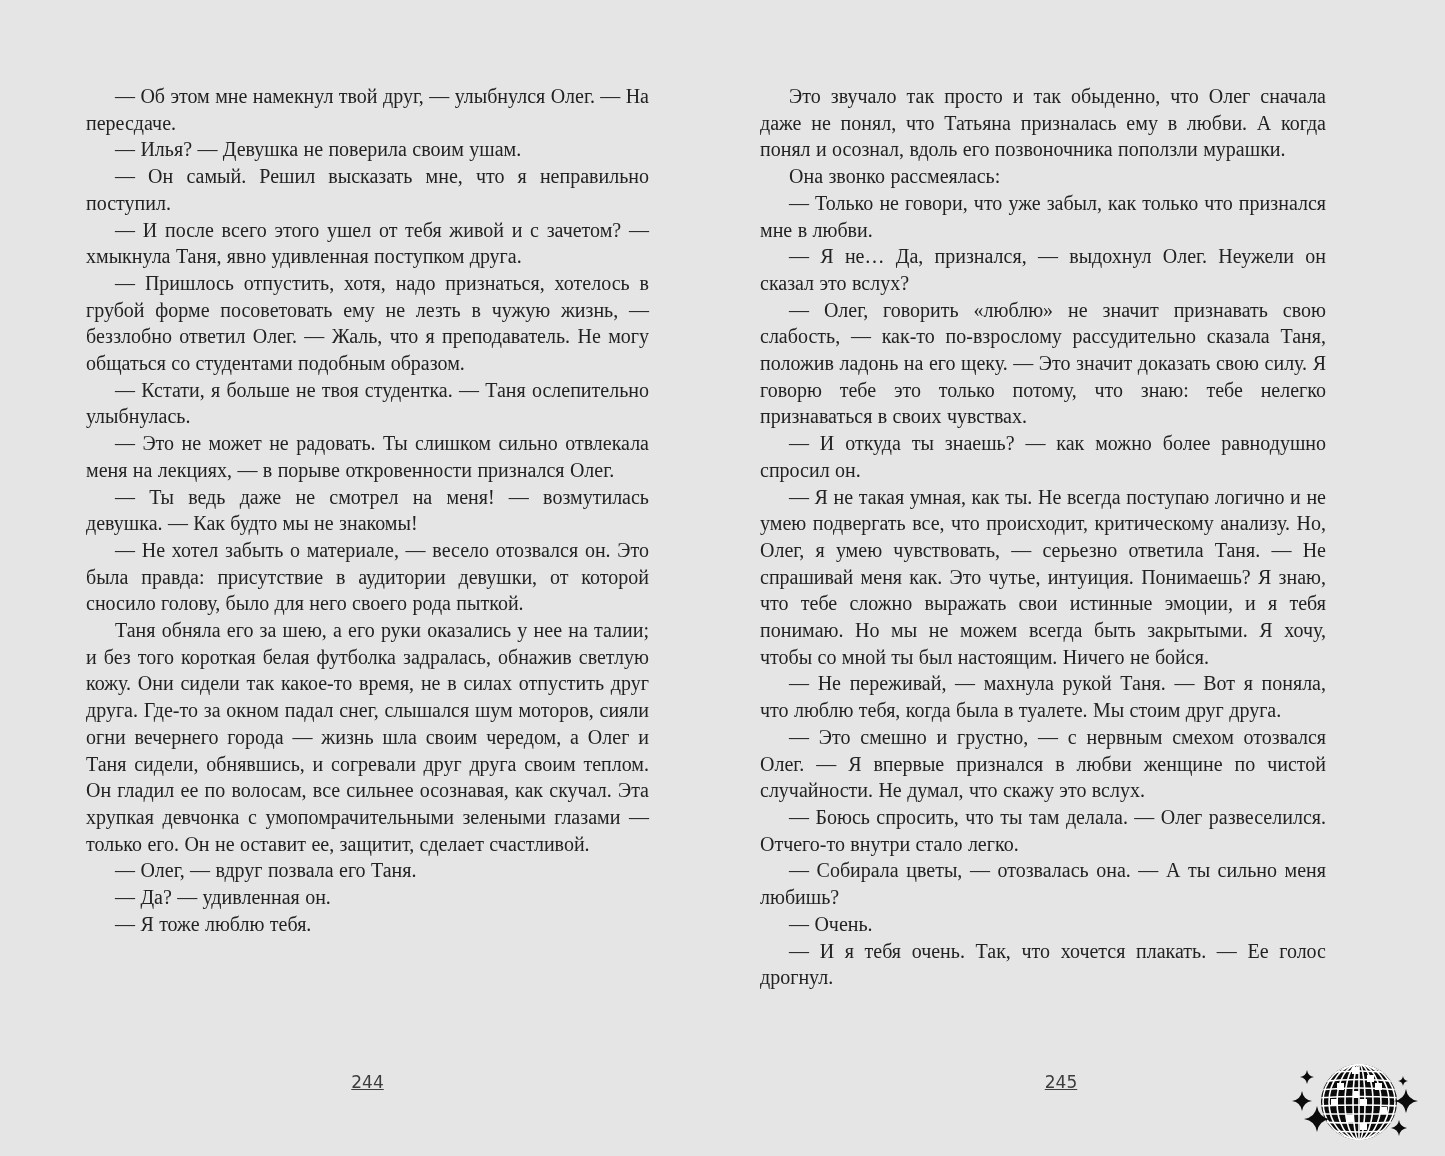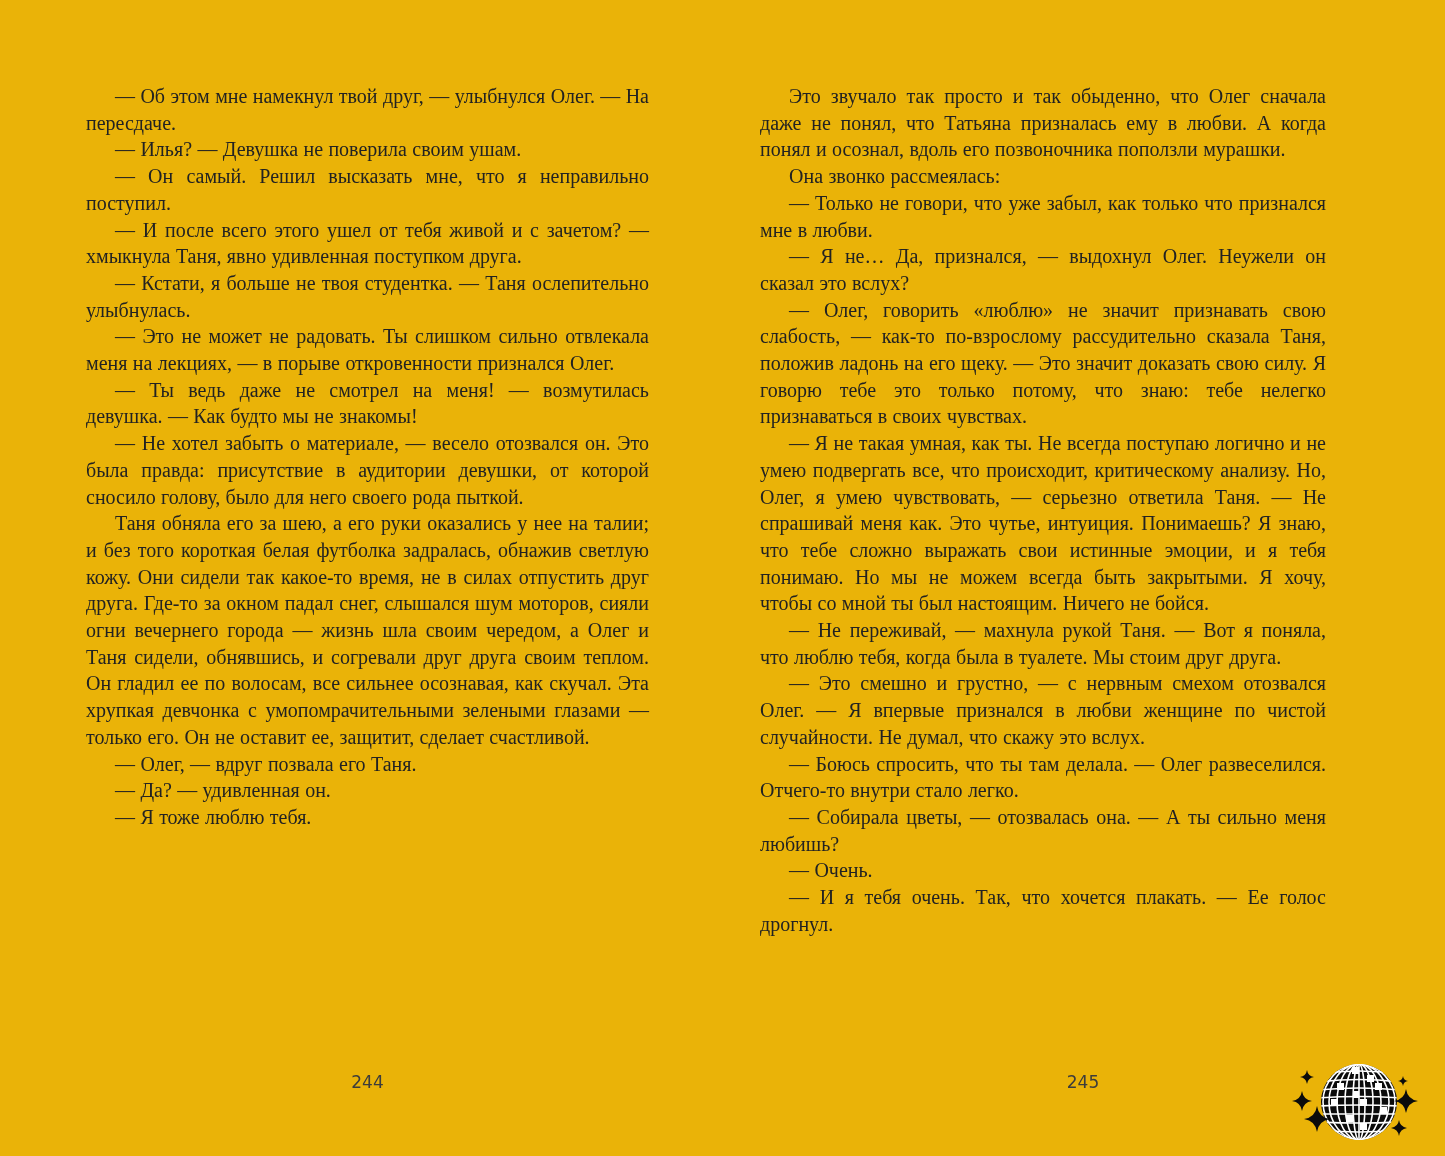--- a/index.html
+++ b/index.html
@@ -10,21 +10,21 @@
   body {
     position: relative;
     width: 1445px;
     height: 1156px;
     overflow: hidden;
     font-family: "Liberation Serif", "DejaVu Serif", serif;
   }
   .spread {
     position: absolute;
     inset: 0;
-    background: #eab308;
+    background: #e5e5e5;
   }
   .text-col {
     position: absolute;
     top: 83px;
   }
   .text-col.left  { left: 86px;  width: 563px; }
   .text-col.right { left: 760px; width: 566px; }
   p.para {
     margin: 0;
     font-size: 20px;
@@ -36,58 +36,61 @@
     -webkit-hyphens: auto;
     word-spacing: 0.02em;
   }
   .pagenum {
     position: absolute;
     top: 1072px;
     font-family: "DejaVu Sans", "Liberation Sans", sans-serif;
     font-size: 17px;
     color: #3c3c3c;
     text-align: center;
+    text-decoration: underline;
   }
   .pagenum.left  { left: 86px;  width: 563px; }
-  .pagenum.right { left: 800px; width: 566px; }
+  .pagenum.right { left: 778px; width: 566px; }
   .decoration {
     position: absolute;
     left: 1290px;
     top: 1034px;
     width: 150px;
     height: 122px;
   }
   .decoration svg { display: block; }
 </style>
 </head>
 <body>
 
 <div class="spread">
 
   <div class="text-col left">
       <p class="para" lang="ru">— Об этом мне намекнул твой друг, — улыбнулся Олег. — На пересдаче.</p>
       <p class="para" lang="ru">— Илья? — Девушка не поверила своим ушам.</p>
       <p class="para" lang="ru">— Он самый. Решил высказать мне, что я неправильно поступил.</p>
       <p class="para" lang="ru">— И после всего этого ушел от тебя живой и с зачетом? — хмыкнула Таня, явно удивленная поступком друга.</p>
+      <p class="para" lang="ru">— Пришлось отпустить, хотя, надо признаться, хотелось в грубой форме посоветовать ему не лезть в чужую жизнь, — беззлобно ответил Олег. — Жаль, что я преподаватель. Не могу общаться со студентами подобным образом.</p>
       <p class="para" lang="ru">— Кстати, я больше не твоя студентка. — Таня ослепительно улыбнулась.</p>
       <p class="para" lang="ru">— Это не может не радовать. Ты слишком сильно отвлекала меня на лекциях, — в порыве откровенности признался Олег.</p>
       <p class="para" lang="ru">— Ты ведь даже не смотрел на меня! — возмутилась девушка. — Как будто мы не знакомы!</p>
       <p class="para" lang="ru">— Не хотел забыть о материале, — весело отозвался он. Это была правда: присутствие в аудитории девушки, от которой сносило голову, было для него своего рода пыткой.</p>
       <p class="para" lang="ru">Таня обняла его за шею, а его руки оказались у нее на талии; и без того короткая белая футболка задралась, обнажив светлую кожу. Они сидели так какое-то время, не в силах отпустить друг друга. Где-то за окном падал снег, слышался шум моторов, сияли огни вечернего города — жизнь шла своим чередом, а Олег и Таня сидели, обнявшись, и согревали друг друга своим теплом. Он гладил ее по волосам, все сильнее осознавая, как скучал. Эта хрупкая девчонка с умопомрачительными зелеными глазами — только его. Он не оставит ее, защитит, сделает счастливой.</p>
       <p class="para" lang="ru">— Олег, — вдруг позвала его Таня.</p>
       <p class="para" lang="ru">— Да? — удивленная он.</p>
       <p class="para" lang="ru">— Я тоже люблю тебя.</p>
     </div>
 
   <div class="text-col right">
       <p class="para" lang="ru">Это звучало так просто и так обыденно, что Олег сначала даже не понял, что Татьяна призналась ему в любви. А когда понял и осознал, вдоль его позвоночника поползли мурашки.</p>
       <p class="para" lang="ru">Она звонко рассмеялась:</p>
       <p class="para" lang="ru">— Только не говори, что уже забыл, как только что признался мне в любви.</p>
       <p class="para" lang="ru">— Я не… Да, признался, — выдохнул Олег. Неужели он сказал это вслух?</p>
       <p class="para" lang="ru">— Олег, говорить «люблю» не значит признавать свою слабость, — как-то по-взрослому рассудительно сказала Таня, положив ладонь на его щеку. — Это значит доказать свою силу. Я говорю тебе это только потому, что знаю: тебе нелегко признаваться в своих чувствах.</p>
+      <p class="para" lang="ru">— И откуда ты знаешь? — как можно более равнодушно спросил он.</p>
       <p class="para" lang="ru">— Я не такая умная, как ты. Не всегда поступаю логично и не умею подвергать все, что происходит, критическому анализу. Но, Олег, я умею чувствовать, — серьезно ответила Таня. — Не спрашивай меня как. Это чутье, интуиция. Понимаешь? Я знаю, что тебе сложно выражать свои истинные эмоции, и я тебя понимаю. Но мы не можем всегда быть закрытыми. Я хочу, чтобы со мной ты был настоящим. Ничего не бойся.</p>
       <p class="para" lang="ru">— Не переживай, — махнула рукой Таня. — Вот я поняла, что люблю тебя, когда была в туалете. Мы стоим друг друга.</p>
       <p class="para" lang="ru">— Это смешно и грустно, — с нервным смехом отозвался Олег. — Я впервые признался в любви женщине по чистой случайности. Не думал, что скажу это вслух.</p>
       <p class="para" lang="ru">— Боюсь спросить, что ты там делала. — Олег развеселился. Отчего-то внутри стало легко.</p>
       <p class="para" lang="ru">— Собирала цветы, — отозвалась она. — А ты сильно меня любишь?</p>
       <p class="para" lang="ru">— Очень.</p>
       <p class="para" lang="ru">— И я тебя очень. Так, что хочется плакать. — Ее голос дрогнул.</p>
     </div>
 
   <div class="pagenum left">244</div>

